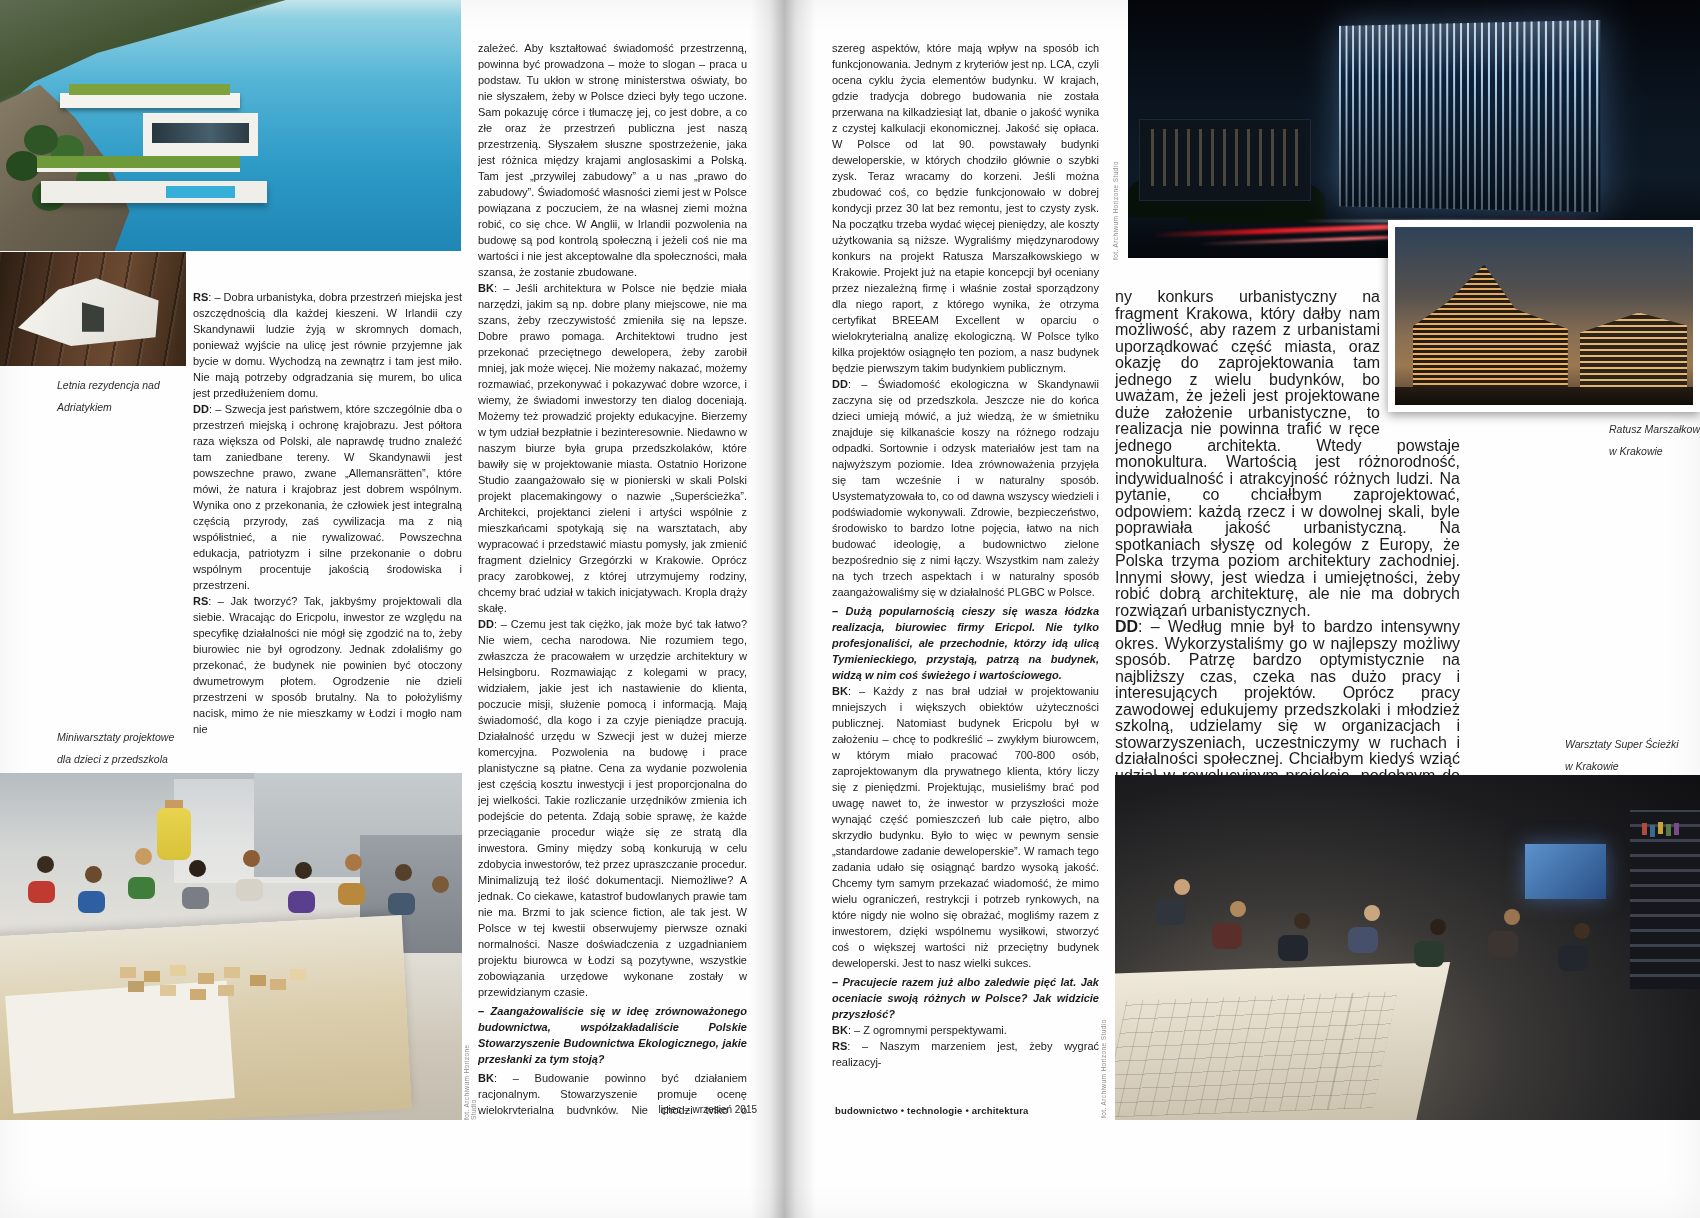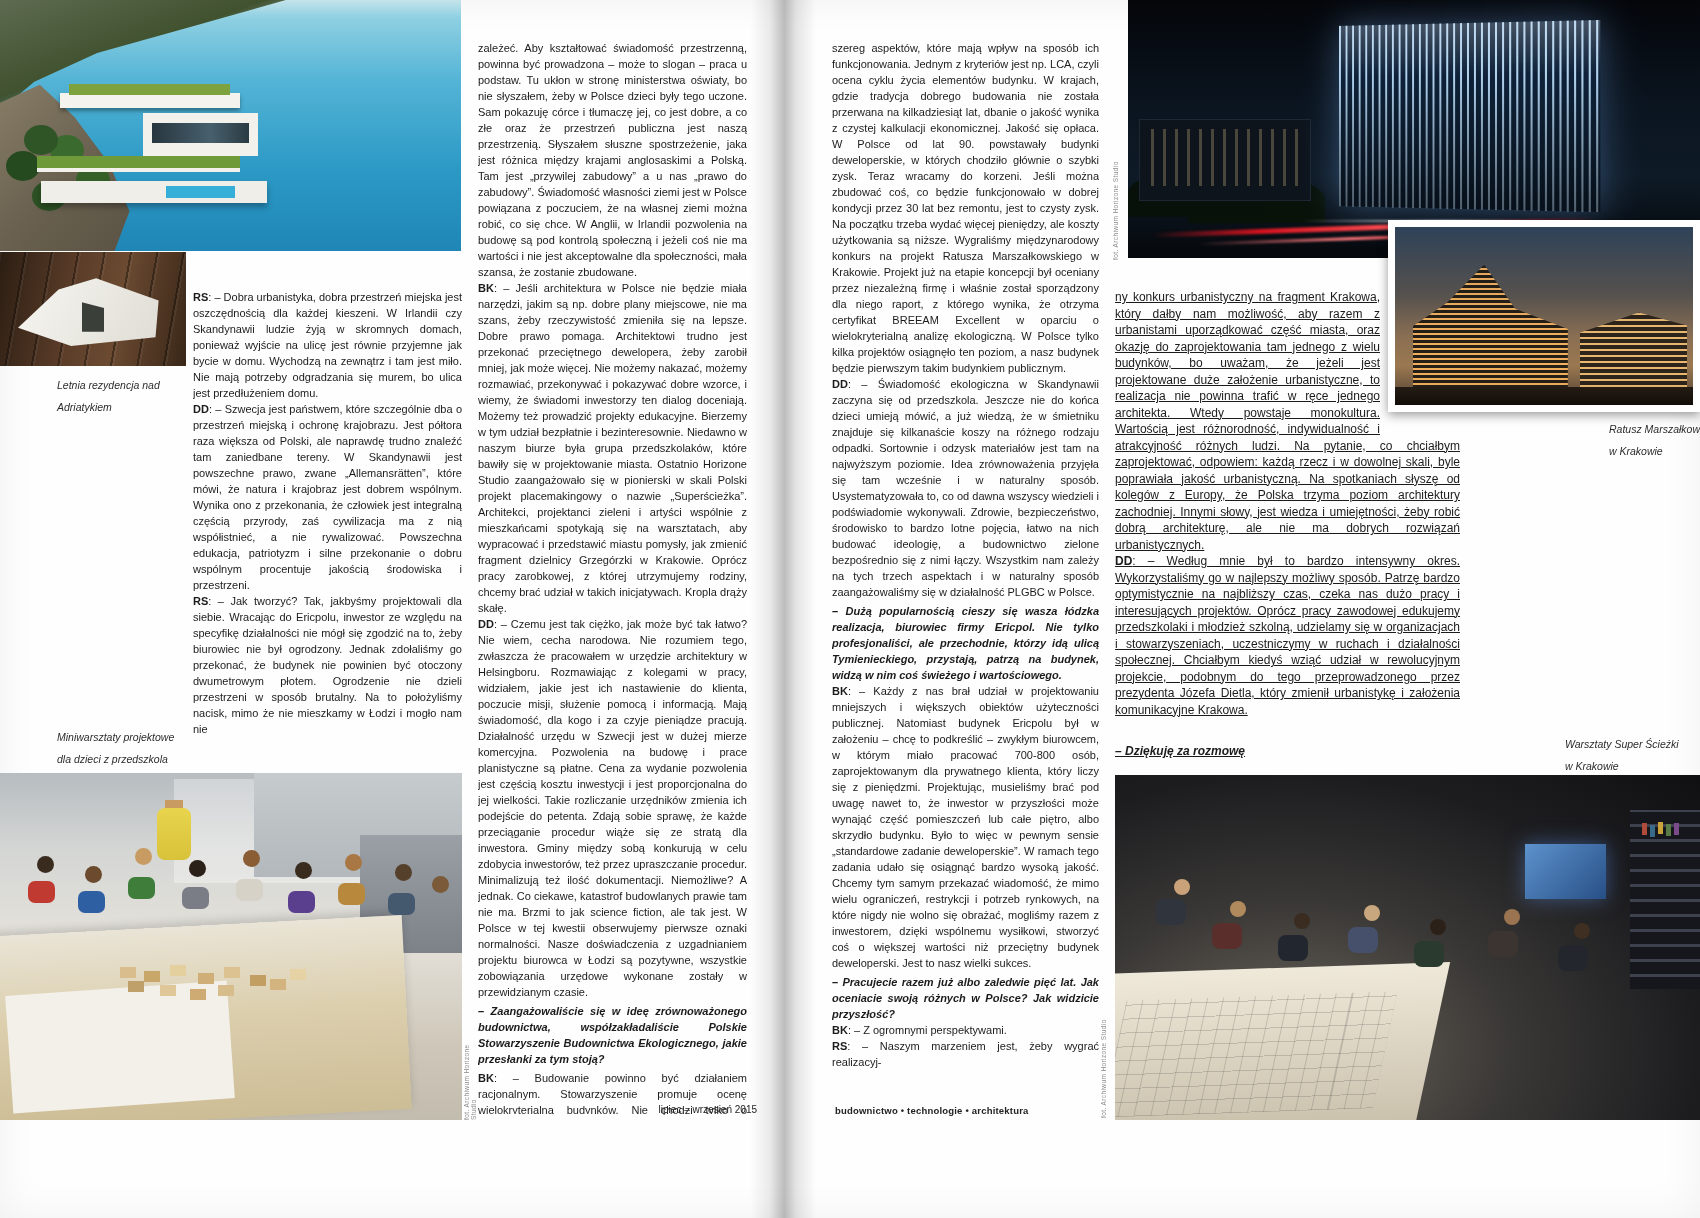--- a/index.html
+++ b/index.html
@@ -5,21 +5,21 @@
   html,body{margin:0;padding:0;background:#e8e8e8;}
   .spread{position:relative;width:1700px;height:1218px;background:#fefefe;overflow:hidden;
           font-family:"Liberation Sans",sans-serif;color:#1b1b1b;box-shadow:inset 0 0 40px rgba(0,0,0,.06);}
   .col{position:absolute;font-size:11px;line-height:16px;text-align:justify;overflow:hidden;}
   .col p{margin:0;}
   .col b{font-weight:bold;}
   .col .q{font-weight:bold;font-style:italic;}
   .col .gap{margin-top:3px;}
   .col .gapsm{margin-top:25px;}
   .col .sig{font-weight:bold;font-style:italic;text-align:right;padding-right:60px;margin-top:12px;}
-  .colB2{font-size:12px;line-height:16.5px;text-decoration:underline;}
+  .colB2{font-size:16px;line-height:16.5px;}
   .wrap-spacer{float:right;width:80px;height:134px;}
   .caption{position:absolute;font-style:italic;font-size:10.5px;line-height:22px;color:#2c2c2c;white-space:pre-line;}
   .footer{position:absolute;font-size:10px;color:#222;}
   .footer.bold{font-weight:bold;font-size:9.5px;letter-spacing:.2px;}
   .vcredit{position:absolute;font-size:6.5px;color:#8a8a8a;writing-mode:vertical-rl;transform:rotate(180deg);letter-spacing:.4px;}
   .photo{position:absolute;overflow:hidden;}
   .abs{position:absolute;}
   
   .gutter{position:absolute;left:750px;top:0;width:66px;height:100%;z-index:6;pointer-events:none;
     background:linear-gradient(90deg,rgba(0,0,0,0) 0%,rgba(0,0,0,.08) 30%,rgba(0,0,0,.26) 52%,rgba(0,0,0,.10) 70%,rgba(0,0,0,0) 100%);}

